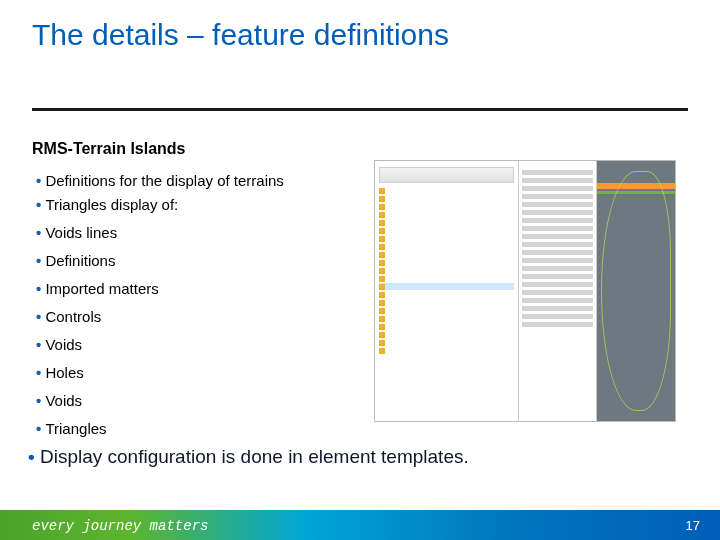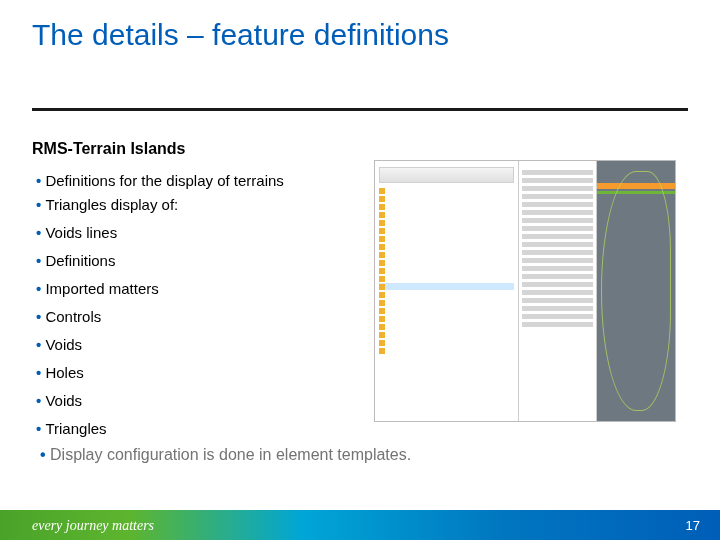--- a/index.html
+++ b/index.html
@@ -6,24 +6,24 @@
   .slide{position:relative;width:708px;height:540px;box-sizing:border-box}
   .title{position:absolute;left:32px;top:18px;font-size:30px;color:#005eb8;font-weight:400}
   .rule{position:absolute;left:32px;top:108px;width:656px;height:3px;background:#1a1a1a}
   .subhead{position:absolute;left:32px;top:140px;font-size:16px;font-weight:700;color:#000}
   .body{position:absolute;left:32px;top:165px;font-size:15px;color:#000;line-height:1.6}
   .body ul{margin:4px;padding:0;list-style:none}
   .body >ul>li::before{content:"• ";color:#005eb8;font-weight:700}
   .sub{margin-left:28px;margin-top:6px}
   .sub li::before{content:"– ";color:#000}
   .sub li{margin:4px 0}
-  .footer-bullet{position:absolute;left:40px;top:446px;font-size:16px;color:#737373}
+  .footer-bullet{position:absolute;left:28px;top:446px;font-size:19px;color:#0f172a}
   .footer-bullet::before{content:"• ";color:#005eb8;font-weight:700}
   .bottom-bar{position:absolute;left:0;bottom:0;width:720px;height:30px;background:linear-gradient(90deg,#4aa329 0%,#5db52e 18%,#00a6d6 42%,#0076c0 70%,#005eb8 100%)}
-  .tagline{position:absolute;left:32px;bottom:6px;color:#fff;font-size:14px;font-style:italic;font-family:Liberation Serif, serif}
+  .tagline{position:absolute;left:32px;bottom:6px;color:#fff;font-size:14px;font-style:italic;font-family:Liberation Mono, monospace}
   .pagenum{position:absolute;right:20px;bottom:7px;color:#fff;font-size:13px}
   
   .shot{position:absolute;right:32px;top:160px;width:300px;height:260px;border:1px solid #bbb;background:#eef1f3;display:flex;flex-direction:row;font-size:5px;color:#444;overflow:hidden}
   .shot .tree{width:48%;background:#fff;border-right:1px solid #ccc;padding:6px 4px;box-sizing:border-box}
   .shot .tree .bar{height:14px;background:linear-gradient(#f4f4f4,#e0e0e0);margin-bottom:4px;border:1px solid #d0d0d0}
   .shot .tree .row{height:7px;margin:1px 0;display:flex;align-items:center;gap:2px}
   .shot .tree .row .ico{width:6px;height:6px;background:#f0b030}
   .shot .tree .row.sel{background:#cde8ff}
   .shot .props{width:26%;background:#fff;padding:6px 3px;box-sizing:border-box;border-right:1px solid #ccc}
   .shot .props .line{height:5px;background:#d5d5d5;margin:3px 0}

